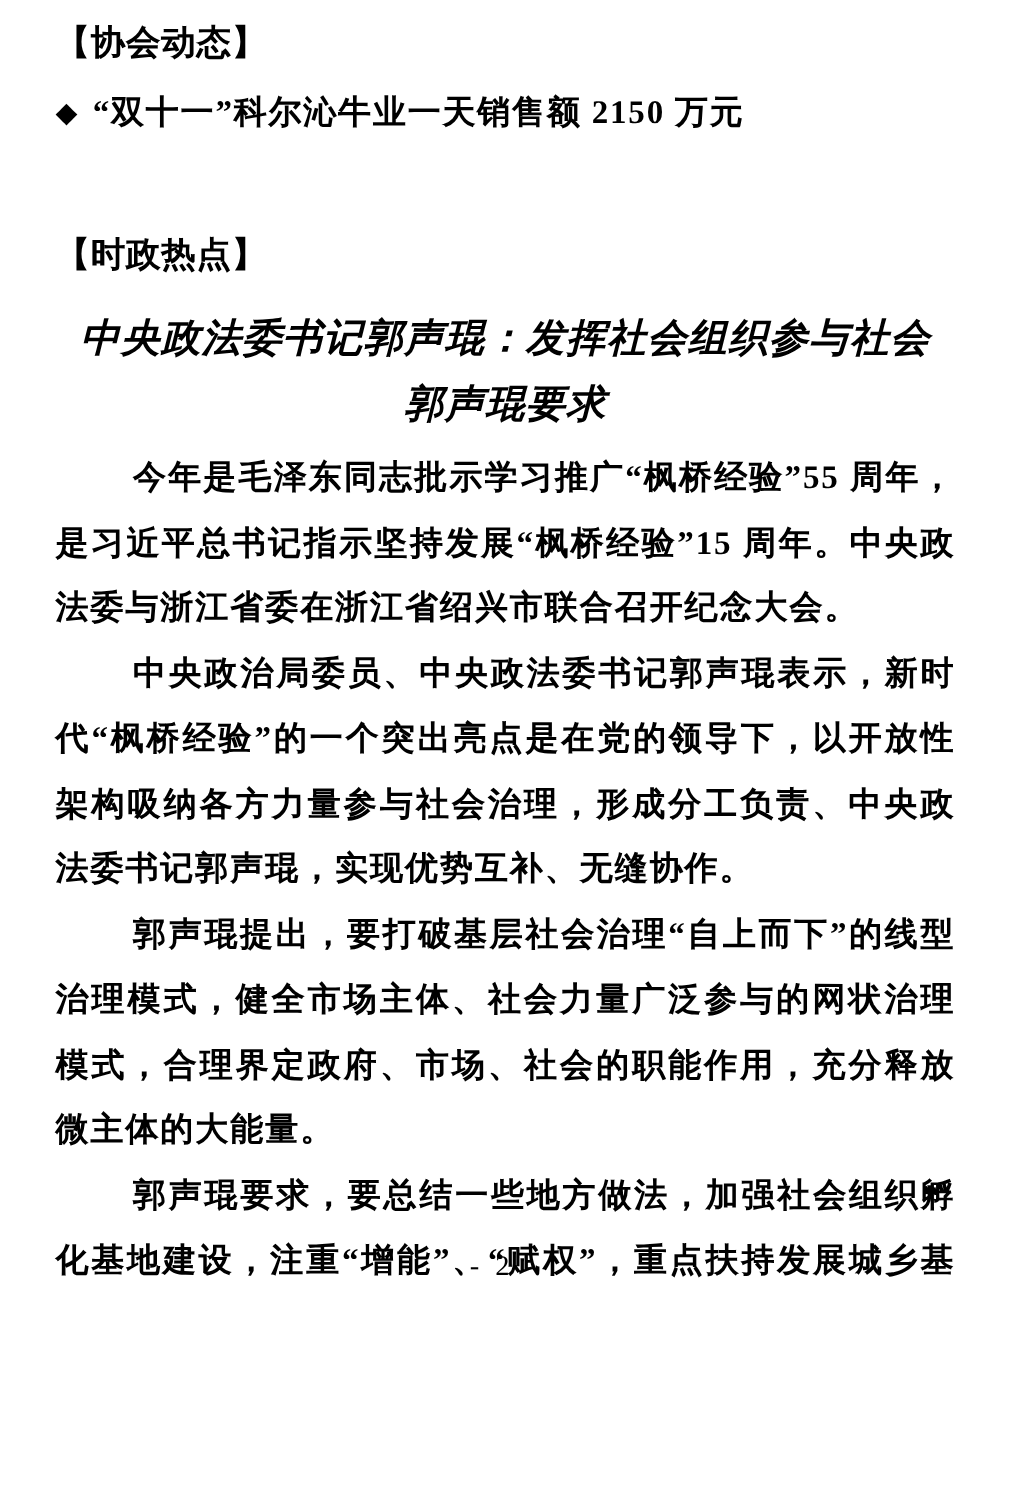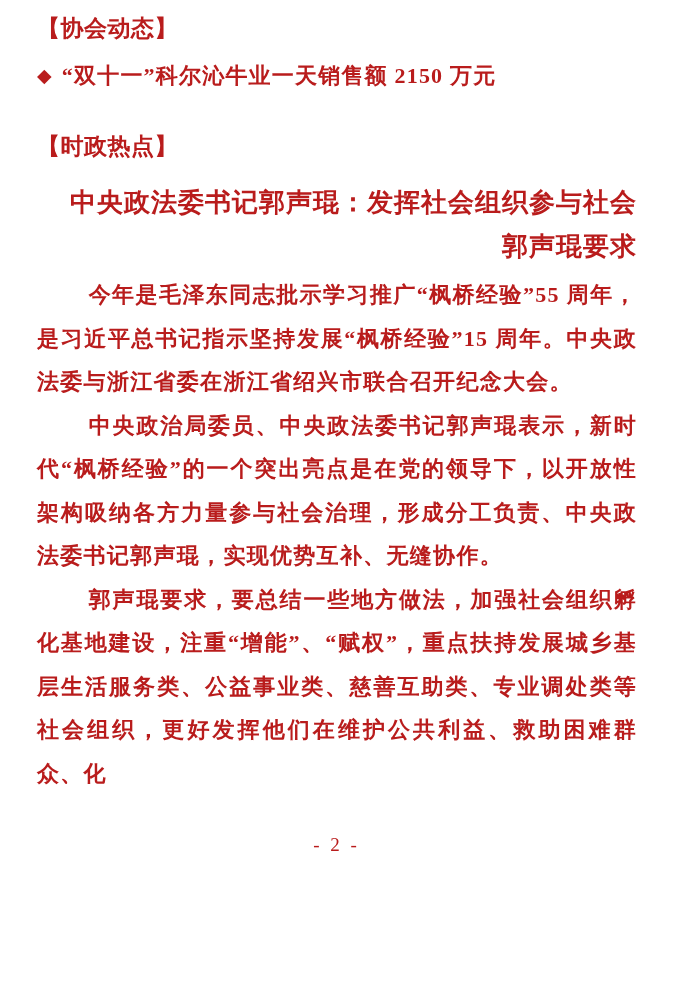--- a/index.html
+++ b/index.html
@@ -6,21 +6,21 @@
     margin: 0;
     padding: 0;
     background: #ffffff;
   }
   .page {
     position: relative;
     width: 673px;
     height: 868px;
     box-sizing: border-box;
     background: #ffffff;
-    color: #b91c1c;
+    color: #000000;
     padding: 13px 36px 0 37px;
     overflow: hidden;
     font-family: "Liberation Serif", "DejaVu Serif", serif;
   }
   .section-header {
     font-family: "Liberation Sans", "DejaVu Sans", sans-serif;
     font-weight: bold;
     font-size: 23px;
     line-height: 30px;
     letter-spacing: 0.5px;
@@ -36,29 +36,30 @@
     font-weight: bold;
   }
   .bullet-icon {
     display: inline-block;
     font-size: 19px;
     margin-right: 9px;
     vertical-align: 1px;
     font-family: "DejaVu Sans", sans-serif;
   }
   .hotspot-header {
-    margin-top: 36px;
+    margin-top: 60px;
   }
   .article-title {
     font-size: 26px;
     font-weight: bold;
-    text-align: right;
+    text-align: center;
     line-height: 44px;
     letter-spacing: 1px;
     margin: 20px 0 4px 0;
+    font-style: italic;
   }
   .body-para {
     font-size: 22px;
     line-height: 43.5px;
     letter-spacing: 1.3px;
     text-align: justify;
     text-justify: inter-character;
     text-indent: 2.35em;
     margin: 0;
     font-weight: bold;
@@ -90,18 +91,19 @@
 
   <h1 class="article-title">
     <span>中央政法委书记郭声琨：发挥社会组织参与社会</span><br>
     <span>郭声琨要求</span>
   </h1>
 
   <p class="body-para">今年是毛泽东同志批示学习推广“枫桥经验”55 周年，是习近平总书记指示坚持发展“枫桥经验”15 周年。中央政法委与浙江省委在浙江省绍兴市联合召开纪念大会。</p>
 
   <p class="body-para">中央政治局委员、中央政法委书记郭声琨表示，新时代“枫桥经验”的一个突出亮点是在党的领导下，以开放性架构吸纳各方力量参与社会治理，形成分工负责、中央政法委书记郭声琨，实现优势互补、无缝协作。</p>
 
+  <p class="body-para">郭声琨提出，要打破基层社会治理“自上而下”的线型治理模式，健全市场主体、社会力量广泛参与的网状治理模式，合理界定政府、市场、社会的职能作用，充分释放微主体的大能量。</p>
 
   <p class="body-para">郭声琨要求，要总结一些地方做法，加强社会组织孵化基地建设，注重“增能”、“赋权”，重点扶持发展城乡基层生活服务类、公益事业类、慈善互助类、专业调处类等社会组织，更好发挥他们在维护公共利益、救助困难群众、化</p>
 
   <div class="page-number">- 2 -</div>
 
 </div>
 
 </body></html>

